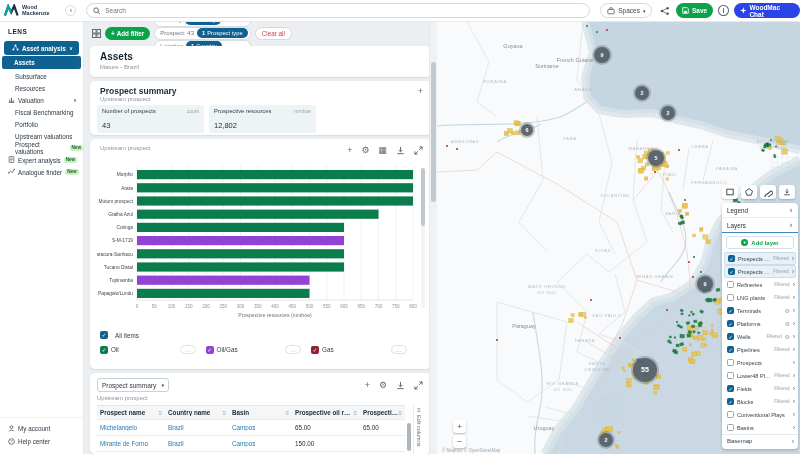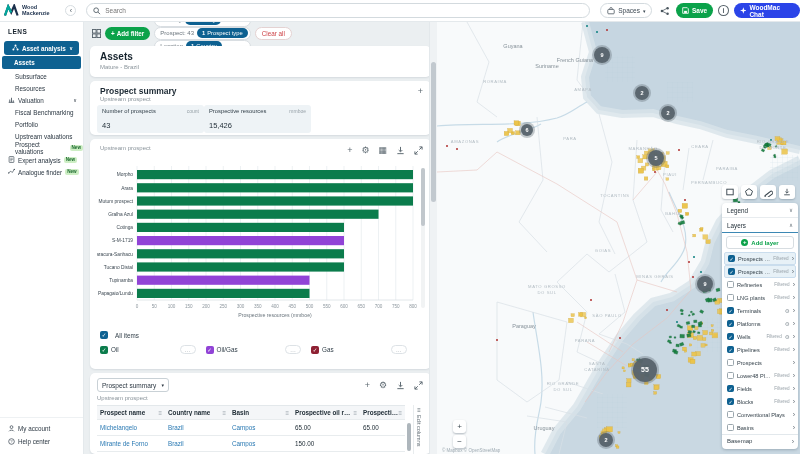--- a/index.html
+++ b/index.html
@@ -288,34 +288,34 @@
   </div>
 
   <div class="card card-summary">
     <div style="padding:5px 10px 0;">
       <div class="h2">Prospect summary</div>
       <div class="sub">Upstream prospect</div>
     </div>
     <div class="tools" style="top:6px;">
         <span class="tool">+</span>
       </div>
-    <div style="position:absolute; left:7px; top:24px; display:flex; ">
+    <div style="position:absolute; left:7px; top:24px; display:flex; gap:5px;">
       <div class="tile">
         <div class="trow">
             <span class="tl">Number of prospects</span>
             <span class="tu">count</span>
           </div>
         <div class="tv">43</div>
       </div>
       <div class="tile">
         <div class="trow">
             <span class="tl">Prospective resources</span>
             <span class="tu">mmboe</span>
           </div>
-        <div class="tv">15,426</div>
+        <div class="tv">12,802</div>
       </div>
     </div>
   </div>
 
   <div class="card card-chart">
     <div style="padding:6px 10px 0;">
       <div class="sub">Upstream prospect</div>
     </div>
     <div class="tools">
       <span class="tool">+</span>

